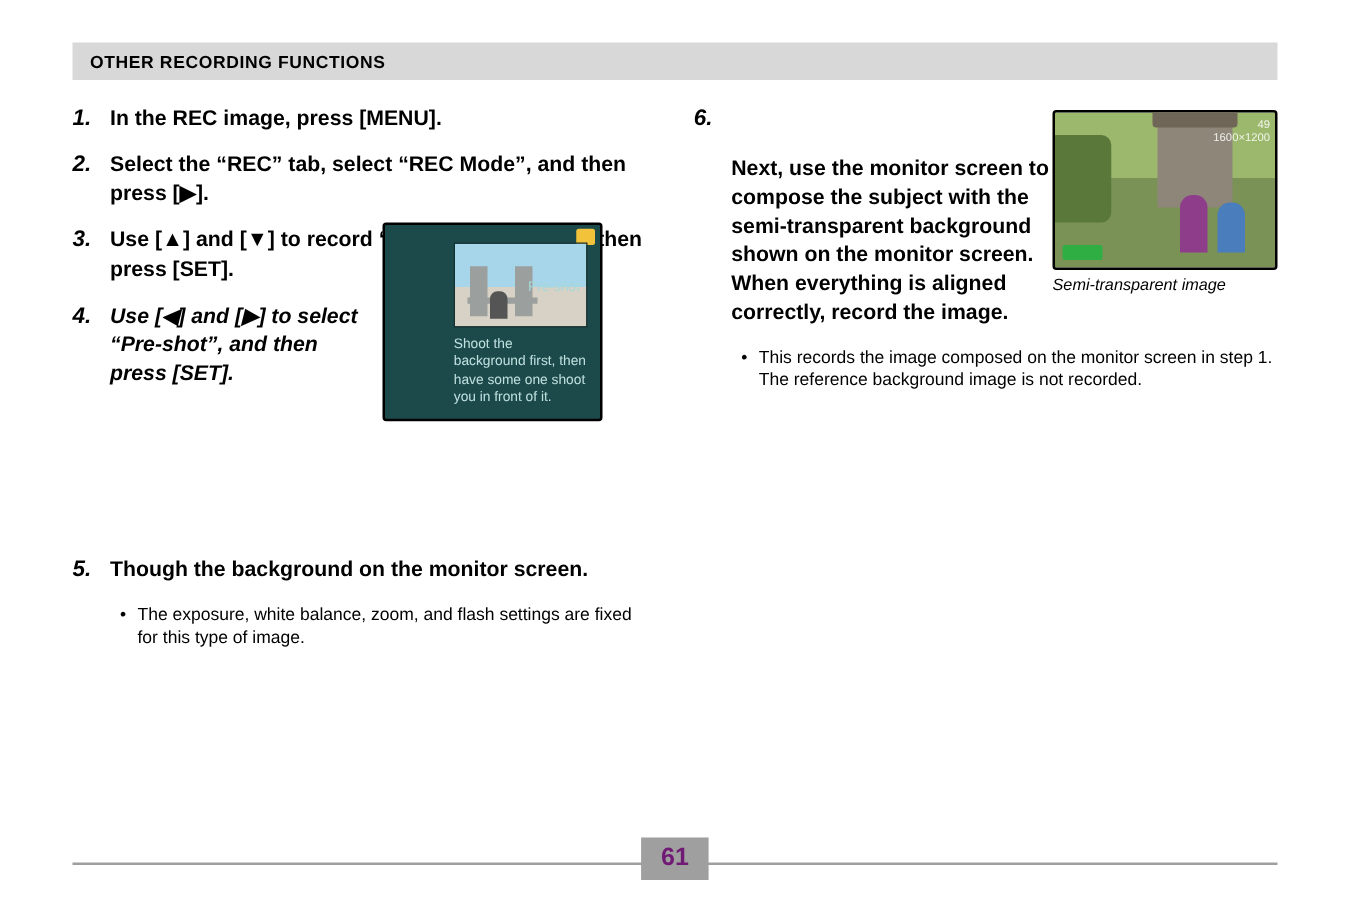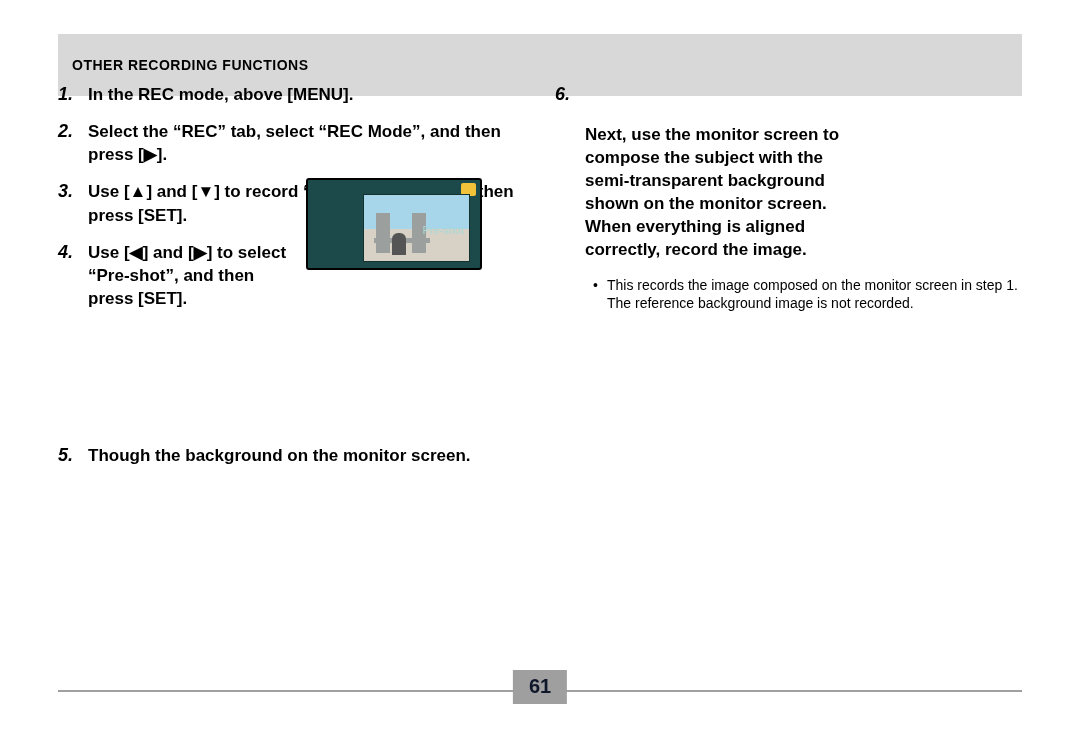--- a/index.html
+++ b/index.html
@@ -11,21 +11,21 @@
       color: #000;
       position: relative;
       overflow: hidden;
     }
     .header-bar {
       position: absolute;
       top: 34px;
       left: 58px;
       right: 58px;
       background: #d8d8d8;
-      padding: 23px 14px;
+      padding: 7px 14px;
       font-size: 14px;
       font-weight: bold;
       letter-spacing: 0.5px;
     }
     .columns {
       position: absolute;
       top: 84px;
       left: 58px;
       right: 58px;
       display: flex;
@@ -44,21 +44,21 @@
       font-weight: bold;
       font-size: 18px;
       min-width: 22px;
     }
     .step-text {
       font-weight: bold;
       font-size: 17px;
       line-height: 1.35;
       flex: 1;
     }
-    .step-4 .step-text { max-width: 215px; }
+    .step-4 .step-text { max-width: 215px; font-style: italic; }
 
     .bs-icon {
       display: inline-block;
       width: 18px; height: 16px;
       background: #000;
       color: #fff;
       font-size: 9px;
       font-weight: bold;
       text-align: center;
       line-height: 15px;
@@ -157,39 +157,39 @@
     .footer-rule {
       position: absolute;
       left: 58px; right: 58px; bottom: 38px;
       height: 0; border-top: 2px solid #9f9f9f;
     }
     .page-num {
       position: absolute;
       left: 50%; transform: translateX(-50%);
       bottom: 26px;
       background: #9f9f9f;
-      color: #0f172a;
+      color: #701a75;
       font-weight: bold;
       font-size: 20px;
       padding: 5px 16px 6px;
     }
   </style>
 </head>
 <body>
 
 <div class="header-bar">
   <span>OTHER RECORDING FUNCTIONS</span>
 </div>
 
 <div class="columns">
   <div class="col col-left">
 
     <div class="step">
       <div class="step-num">1.</div>
-      <div class="step-text">In the REC mode, above [MENU].</div>
+      <div class="step-text">In the REC image, press [MENU].</div>
     </div>
 
     <div class="step">
       <div class="step-num">2.</div>
       <div class="step-text">Select the “REC” tab, select “REC Mode”, and then press [▶].</div>
     </div>
 
     <div class="step">
       <div class="step-num">3.</div>
       <div class="step-text">
@@ -203,44 +203,63 @@
     </div>
 
     <div style="height:120px"></div>
 
     <div class="step">
       <div class="step-num">5.</div>
       <div class="step-text">Though the background on the monitor screen.</div>
     </div>
 
     <ul class="bullets">
+      <li>The exposure, white balance, zoom, and flash settings are fixed for this type of image.</li>
     </ul>
 
   </div>
 
   <div class="col col-right">
 
     <div class="step step6-wrap">
       <div class="step-num">6.</div>
       <div class="step-text">Next, use the monitor screen to compose the subject with the semi-transparent background shown on the monitor screen. When everything is aligned correctly, record the image.</div>
     </div>
 
     <ul class="bullets" style="margin-top:10px">
       <li>This records the image composed on the monitor screen in step 1. The reference background image is not recorded.</li>
     </ul>
 
+    <div class="figure-b">
+      <div class="fb-img">
+        <div class="trees"></div>
+        <div class="shrine"></div>
+        <div class="roof"></div>
+        <div class="people">
+          <div class="p p1"></div>
+          <div class="p p2"></div>
+        </div>
+        <div class="hud">
+          <div>49</div>
+          <div>1600×1200</div>
+        </div>
+        <div class="ind"></div>
+      </div>
+      <div class="caption">Semi-transparent image</div>
+    </div>
 
   </div>
 </div>
 
 <div class="figure-a">
   <div class="fa-badge"></div>
   <div class="fa-photo">
     <div class="tower t1"></div>
     <div class="tower t2"></div>
     <div class="deck"></div>
     <div class="person"></div>
   </div>
   <div class="fa-label">Pre-shot</div>
+  <div class="fa-text">Shoot the background first, then have some one shoot you in front of it.</div>
 </div>
 
 <div class="footer-rule"></div>
 <div class="page-num">61</div>
 
 </body></html>

